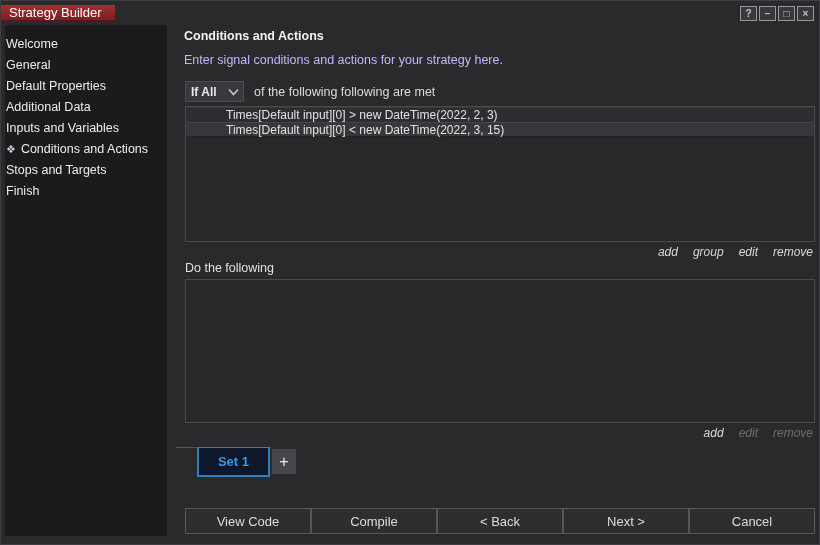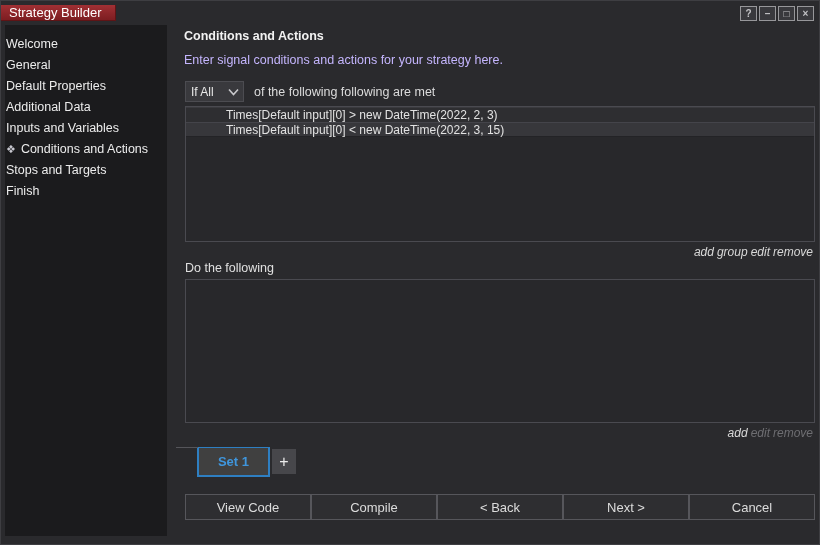--- a/index.html
+++ b/index.html
@@ -29,54 +29,54 @@
   .sidebar-item .nav-icon { color:#c8c8d0; font-size:11px; margin-right:5px; }
   .main { flex:1; margin-left:9px; position:relative; }
   
   .page-title { margin:4px 0 0 8px; font-size:12.5px; font-weight:bold; color:#f2f2f2; }
   .page-subtitle { margin:10px 0 0 8px; font-size:12.5px; color:#c4b5fd; }
   
   .mode-row { display:flex; align-items:center; margin:14px 0 0 9px; }
   .select {
     width:59px; height:21px; background:#39393d; border:1px solid #4c4c51;
     display:flex; align-items:center; padding:0 4px 0 5px;
-    color:#e8e8e8; font-size:12px; cursor:default;
+    color:#e8e8e8; font-size:12px; cursor:default;font-weight:bold;
   }
   .select .chev { margin-left:auto; display:flex; }
   .mode-suffix { margin-left:10px; font-size:12.5px; color:#dcdcdc; }
   
   .listbox {
     margin:4px 0 0 9px; background:#28282b; border:1px solid #4a4a50;
     overflow:hidden;
   }
   .listbox.conditions { height:136px; }
   .listbox.actions { height:144px; }
   .list-row { height:15px; line-height:15px; font-size:12px; color:#e2e2e2; padding-left:40px; white-space:nowrap; }
   .list-row.r0 { background:#2e2e31; border-top:1px solid #3a3a3e; }
   .list-row.r1 { background:#37373b; border-top:1px solid #44444a; border-bottom:1px solid #232326; }
   
-  .links-row { display:flex; justify-content:flex-end; gap:3px; margin:3px 2px 0 0; }
+  .links-row { display:flex; justify-content:flex-end; gap:15px; margin:3px 2px 0 0; }
   .link { font-size:12px; font-style:italic; color:#d8d8d8; cursor:pointer; }
   .link.disabled { color:#6e6e72; cursor:default; }
   .section-label { margin:2px 0 0 9px; font-size:12.5px; color:#e0e0e0; }
   
   .tabstrip { position:relative; display:flex; align-items:flex-start; margin:7px 0 0 9px; height:30px; }
   .tabstrip-line { position:absolute; top:0; left:-9px; width:22px; height:1px; background:#55555a; }
   .set-tab {
     margin-left:12px; width:73px; height:30px;
     border:2px solid #2e7fc2; border-top:1px solid #2e7fc2;
     display:flex; align-items:center; justify-content:center;
-    color:#3f96dd; font-size:13px; font-weight:bold; background:#404040; cursor:default;
+    color:#3f96dd; font-size:13px; font-weight:bold; background:#0f172a; cursor:default;
   }
   .add-set-btn {
     margin-left:2px; margin-top:2px; width:24px; height:25px; background:#47474b;
     color:#ececec; font-size:16px; display:flex; align-items:center; justify-content:center; cursor:pointer;
   }
   
-  .btn-row { position:absolute; left:9px; right:0; bottom:16px; display:flex; }
+  .btn-row { position:absolute; left:9px; right:0; bottom:2px; display:flex; }
   .btn {
     flex:1; height:26px; background:#2e2e31; border:1px solid #56565b;
     color:#dcdcdc; font-size:13px; display:flex; align-items:center; justify-content:center; cursor:pointer;
     font-family:"Liberation Sans", sans-serif;
   }
 </style>
 </head>
 <body>
 
 <div class="window">

